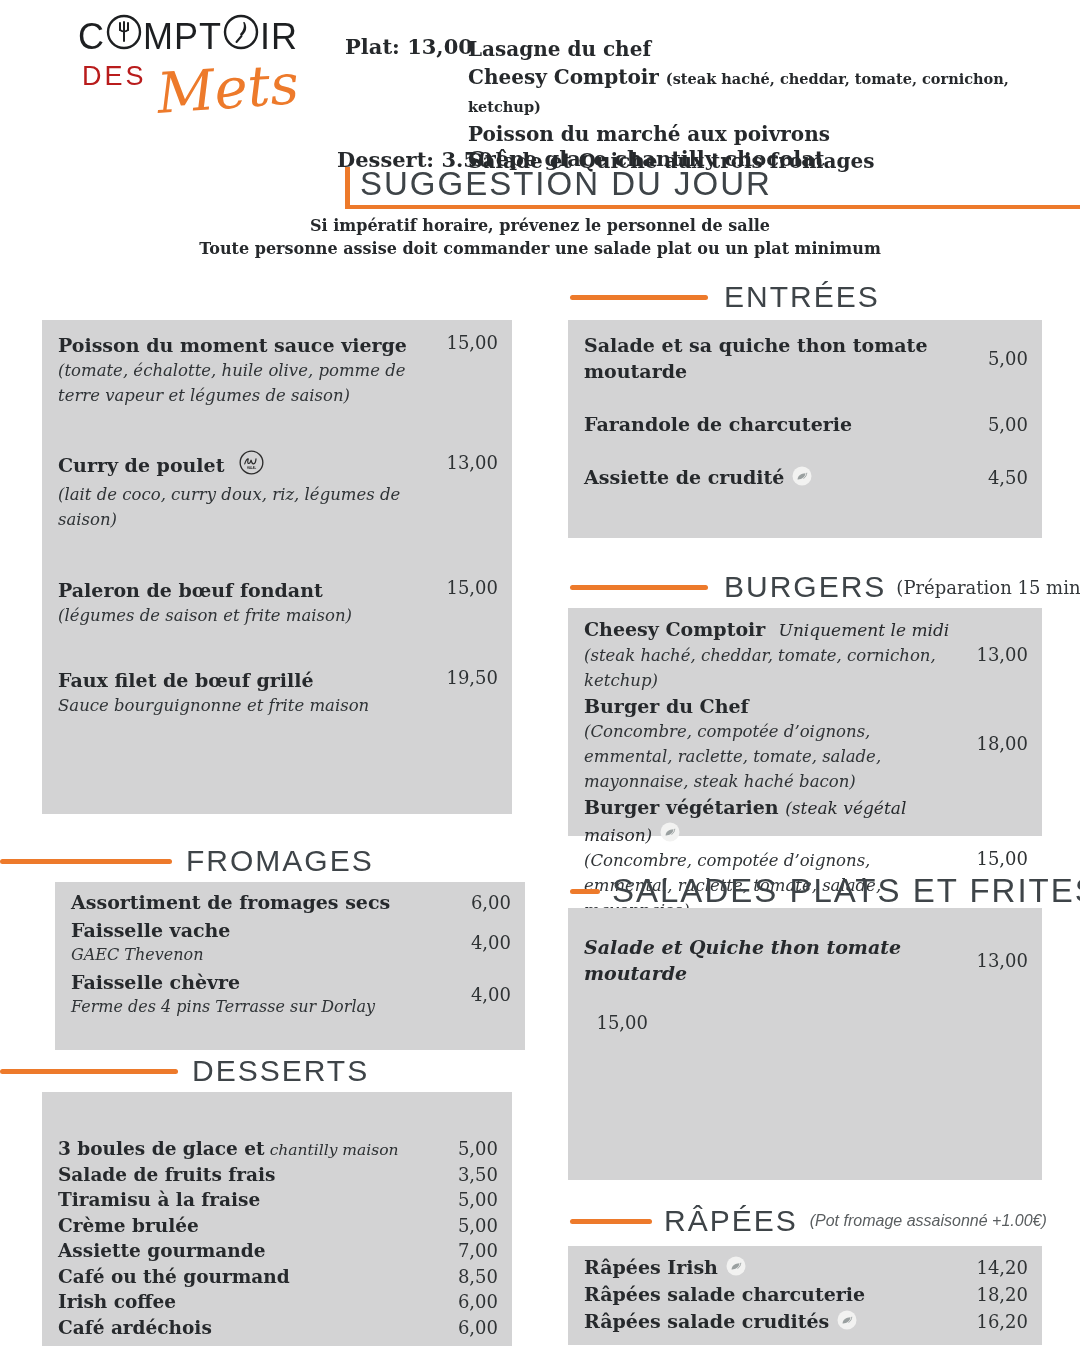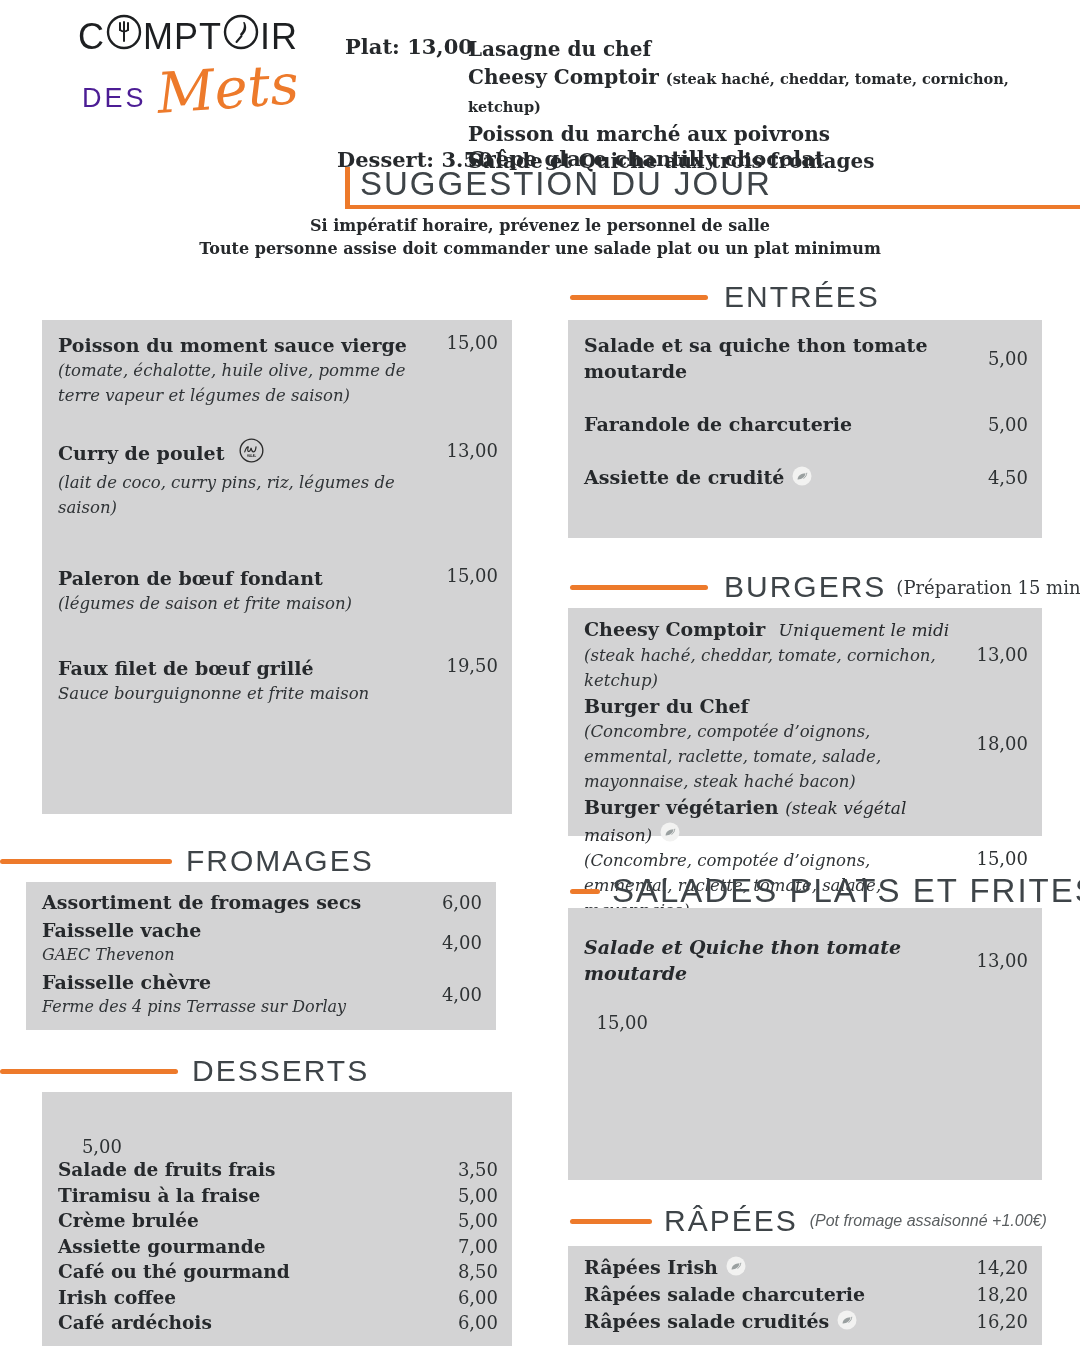--- a/index.html
+++ b/index.html
@@ -6,21 +6,21 @@
   .page{position:relative;width:1080px;height:1350px;background:#ffffff;overflow:hidden;
         font-family:"DejaVu Serif",serif;color:#2b2f31;}
 
   
   .logo{position:absolute;left:78px;top:14px;width:240px;}
   .logo-row1{display:flex;align-items:center;font-family:"Liberation Sans",sans-serif;
              font-size:36px;letter-spacing:1px;color:#1d1f21;font-weight:500;}
   .logo-row1 .oicon{margin:0 1px;}
   .logo-row2{display:flex;align-items:flex-start;margin-top:2px;margin-left:4px;}
   .logo-des{font-family:"Liberation Sans",sans-serif;font-size:27px;letter-spacing:3px;
-            color:#4c1d95;font-weight:400;margin-top:22px;}
+            color:#b91c1c;font-weight:400;}
   .logo-script{font-family:"DejaVu Serif",serif;font-style:italic;font-size:56px;
                color:#ed7a2b;margin-left:10px;line-height:1;transform:rotate(-4deg);}
 
   
   .daily-label{position:absolute;font-weight:bold;font-size:21px;color:#26292c;}
   .daily-items{position:absolute;left:468px;top:36px;}
   .daily-item{font-weight:bold;font-size:20px;line-height:27.5px;color:#26292c;}
   .daily-note{font-weight:bold;font-size:14.5px;}
   .sugg-wrap{position:absolute;left:345px;top:167px;right:0;border-left:5px solid #ed7a2b;
              border-bottom:4px solid #ed7a2b;padding:0 0 5px 10px;}
@@ -36,38 +36,38 @@
              font-size:30px;letter-spacing:2px;color:#3e4448;white-space:nowrap;}
   .sec-sub{font-family:"DejaVu Serif",serif;font-size:18px;color:#33373a;white-space:nowrap;}
   .sec-sub-sans{font-family:"Liberation Sans",sans-serif;font-style:italic;font-size:16px;
                 color:#5a5e60;white-space:nowrap;}
 
   
   .panel{position:absolute;background:#d3d3d4;box-sizing:border-box;}
   .p-plats   {left:42px; top:320px; width:470px;height:494px;padding:12px 0 0 0;}
   .p-entrees {left:568px;top:320px; width:474px;height:218px;padding:12px 0 0 0;}
   .p-burgers {left:568px;top:608px; width:474px;height:228px;padding:8px 0 0 0;}
-  .p-fromages{left:26px; top:882px; width:470px;height:148px;padding:7px 0 0 0;}
+  .p-fromages{left:55px; top:882px; width:470px;height:168px;padding:7px 0 0 0;}
   .p-salades {left:568px;top:908px; width:474px;height:272px;padding:26px 0 0 0;}
   .p-desserts{left:42px; top:1092px;width:470px;height:254px;padding:44px 0 0 0;}
   .p-rapees  {left:568px;top:1246px;width:474px;height:99px; padding:8px 0 0 0;}
 
   
   .mi{display:flex;padding:0 14px 0 16px;}
   .mi-top{align-items:flex-start;}
   .mi-mid{align-items:center;}
   .mi-main{flex:1;min-width:0;}
   .mi-name{font-weight:bold;font-size:19px;line-height:26px;color:#26292c;}
   .mi-name-it{font-style:italic;}
   .mi-suffix{font-style:italic;font-weight:normal;font-size:17px;}
   .mi-desc{font-style:italic;font-size:16.5px;line-height:25px;color:#2f3336;}
   .mi-price{flex:none;width:64px;text-align:right;font-size:18px;color:#2e3234;}
   .mi-sub{font-style:italic;font-size:16px;line-height:24px;color:#2f3336;}
 
-  .gap-plats{margin-bottom:32px;} .gap-plats2{margin-bottom:45px;} .gap-plats3{margin-bottom:39px;}
+  .gap-plats{margin-bottom:44px;} .gap-plats2{margin-bottom:45px;} .gap-plats3{margin-bottom:39px;}
   .gap-entrees{margin-bottom:27px;}
   .gap-salades{margin-bottom:26px;}
   .row-dessert .mi-name{font-size:18.5px;line-height:25.5px;}
   .row-dessert .mi-suffix{font-size:15.5px;}
   .row-rapees .mi-name{line-height:27px;}
   .row-fromage{margin-bottom:2px;}
 
   .icon{display:inline-block;vertical-align:middle;}
   .halal{margin-left:14px;margin-top:-4px;}
   .veg{margin-left:8px;margin-top:-3px;}
@@ -134,21 +134,21 @@
       </div>
       <div class="mi-price">15,00</div>
     </div>
     <div class="mi mi-top gap-plats2">
       <div class="mi-main">
         <div class="mi-name"><span>Curry de poulet</span><span class="icon halal"><svg width="27" height="27" viewBox="0 0 30 30">
                 <circle cx="15" cy="15" r="12.6" fill="none" stroke="#2c2c2c" stroke-width="1.5"></circle>
                 <path d="M7.5 16.5 c1.5 -5 3 -6 4 -5.5 c-0.8 2.5 -1 4.5 0 5 c1.5 0.7 2.5 -1.5 3 -4 c0.5 2.5 1 4.5 2.5 4.5 c1.8 0 2.8 -2.5 3 -5.5" fill="none" stroke="#2c2c2c" stroke-width="1.3" stroke-linecap="round"></path>
                 <text x="15" y="22.5" text-anchor="middle" font-size="3" font-family="Liberation Sans, sans-serif" fill="#2c2c2c">HALAL</text>
               </svg></span></div>
-        <div class="mi-desc">(lait de coco, curry pins, riz, légumes de saison)</div>
+        <div class="mi-desc">(lait de coco, curry doux, riz, légumes de saison)</div>
       </div>
       <div class="mi-price">13,00</div>
     </div>
     <div class="mi mi-top gap-plats3">
       <div class="mi-main">
         <div class="mi-name">Paleron de bœuf fondant</div>
         <div class="mi-desc">(légumes de saison et frite maison)</div>
       </div>
       <div class="mi-price">15,00</div>
     </div>
@@ -255,20 +255,21 @@
       <div class="mi-price">15,00</div>
     </div>
   </div>
 
   <div class="sec" style="left:0;top:1054px;width:530px;">
     <span class="sec-line" style="width:178px;"></span>
     <h2 class="sec-title" style="margin-left:14px;">DESSERTS</h2>
   </div>
   <div class="panel p-desserts">
     <div class="mi mi-mid row-dessert">
+      <div class="mi-main"><span class="mi-name">3 boules de glace et</span> <span class="mi-suffix">chantilly maison</span></div>
       <div class="mi-price">5,00</div>
     </div>
     <div class="mi mi-mid row-dessert">
       <div class="mi-main"><span class="mi-name">Salade de fruits frais</span></div>
       <div class="mi-price">3,50</div>
     </div>
     <div class="mi mi-mid row-dessert">
       <div class="mi-main"><span class="mi-name">Tiramisu à la fraise</span></div>
       <div class="mi-price">5,00</div>
     </div>

